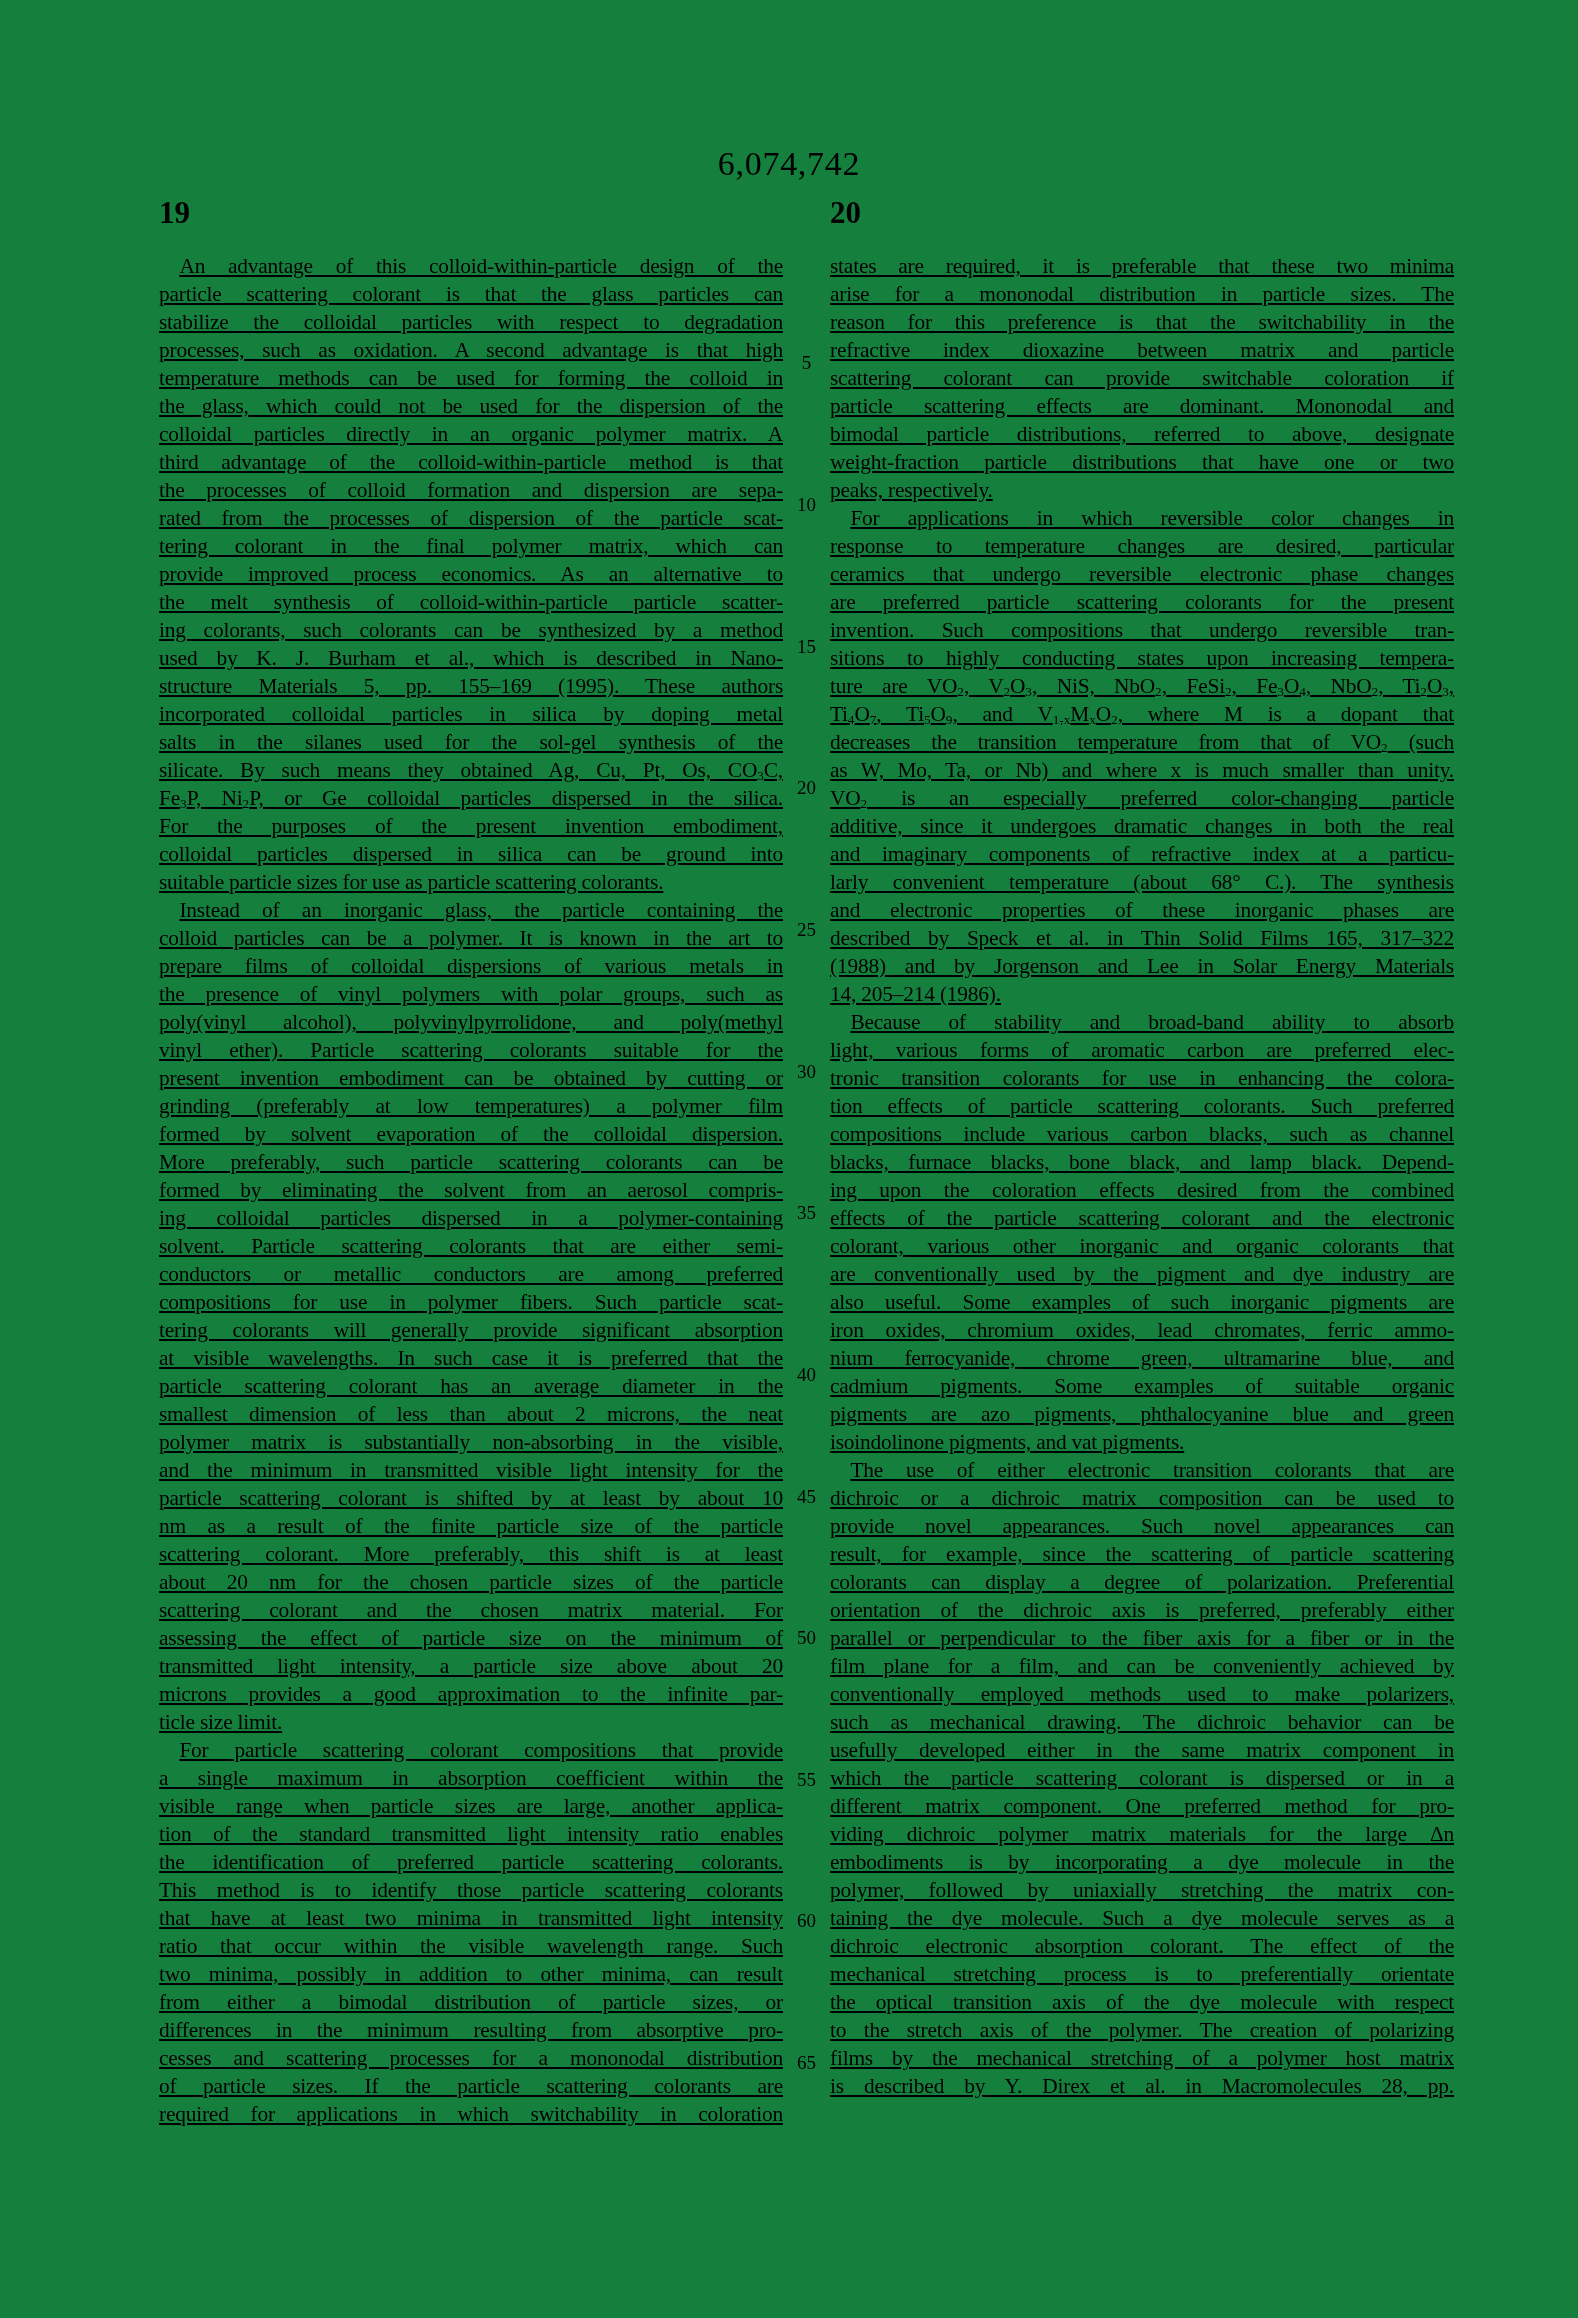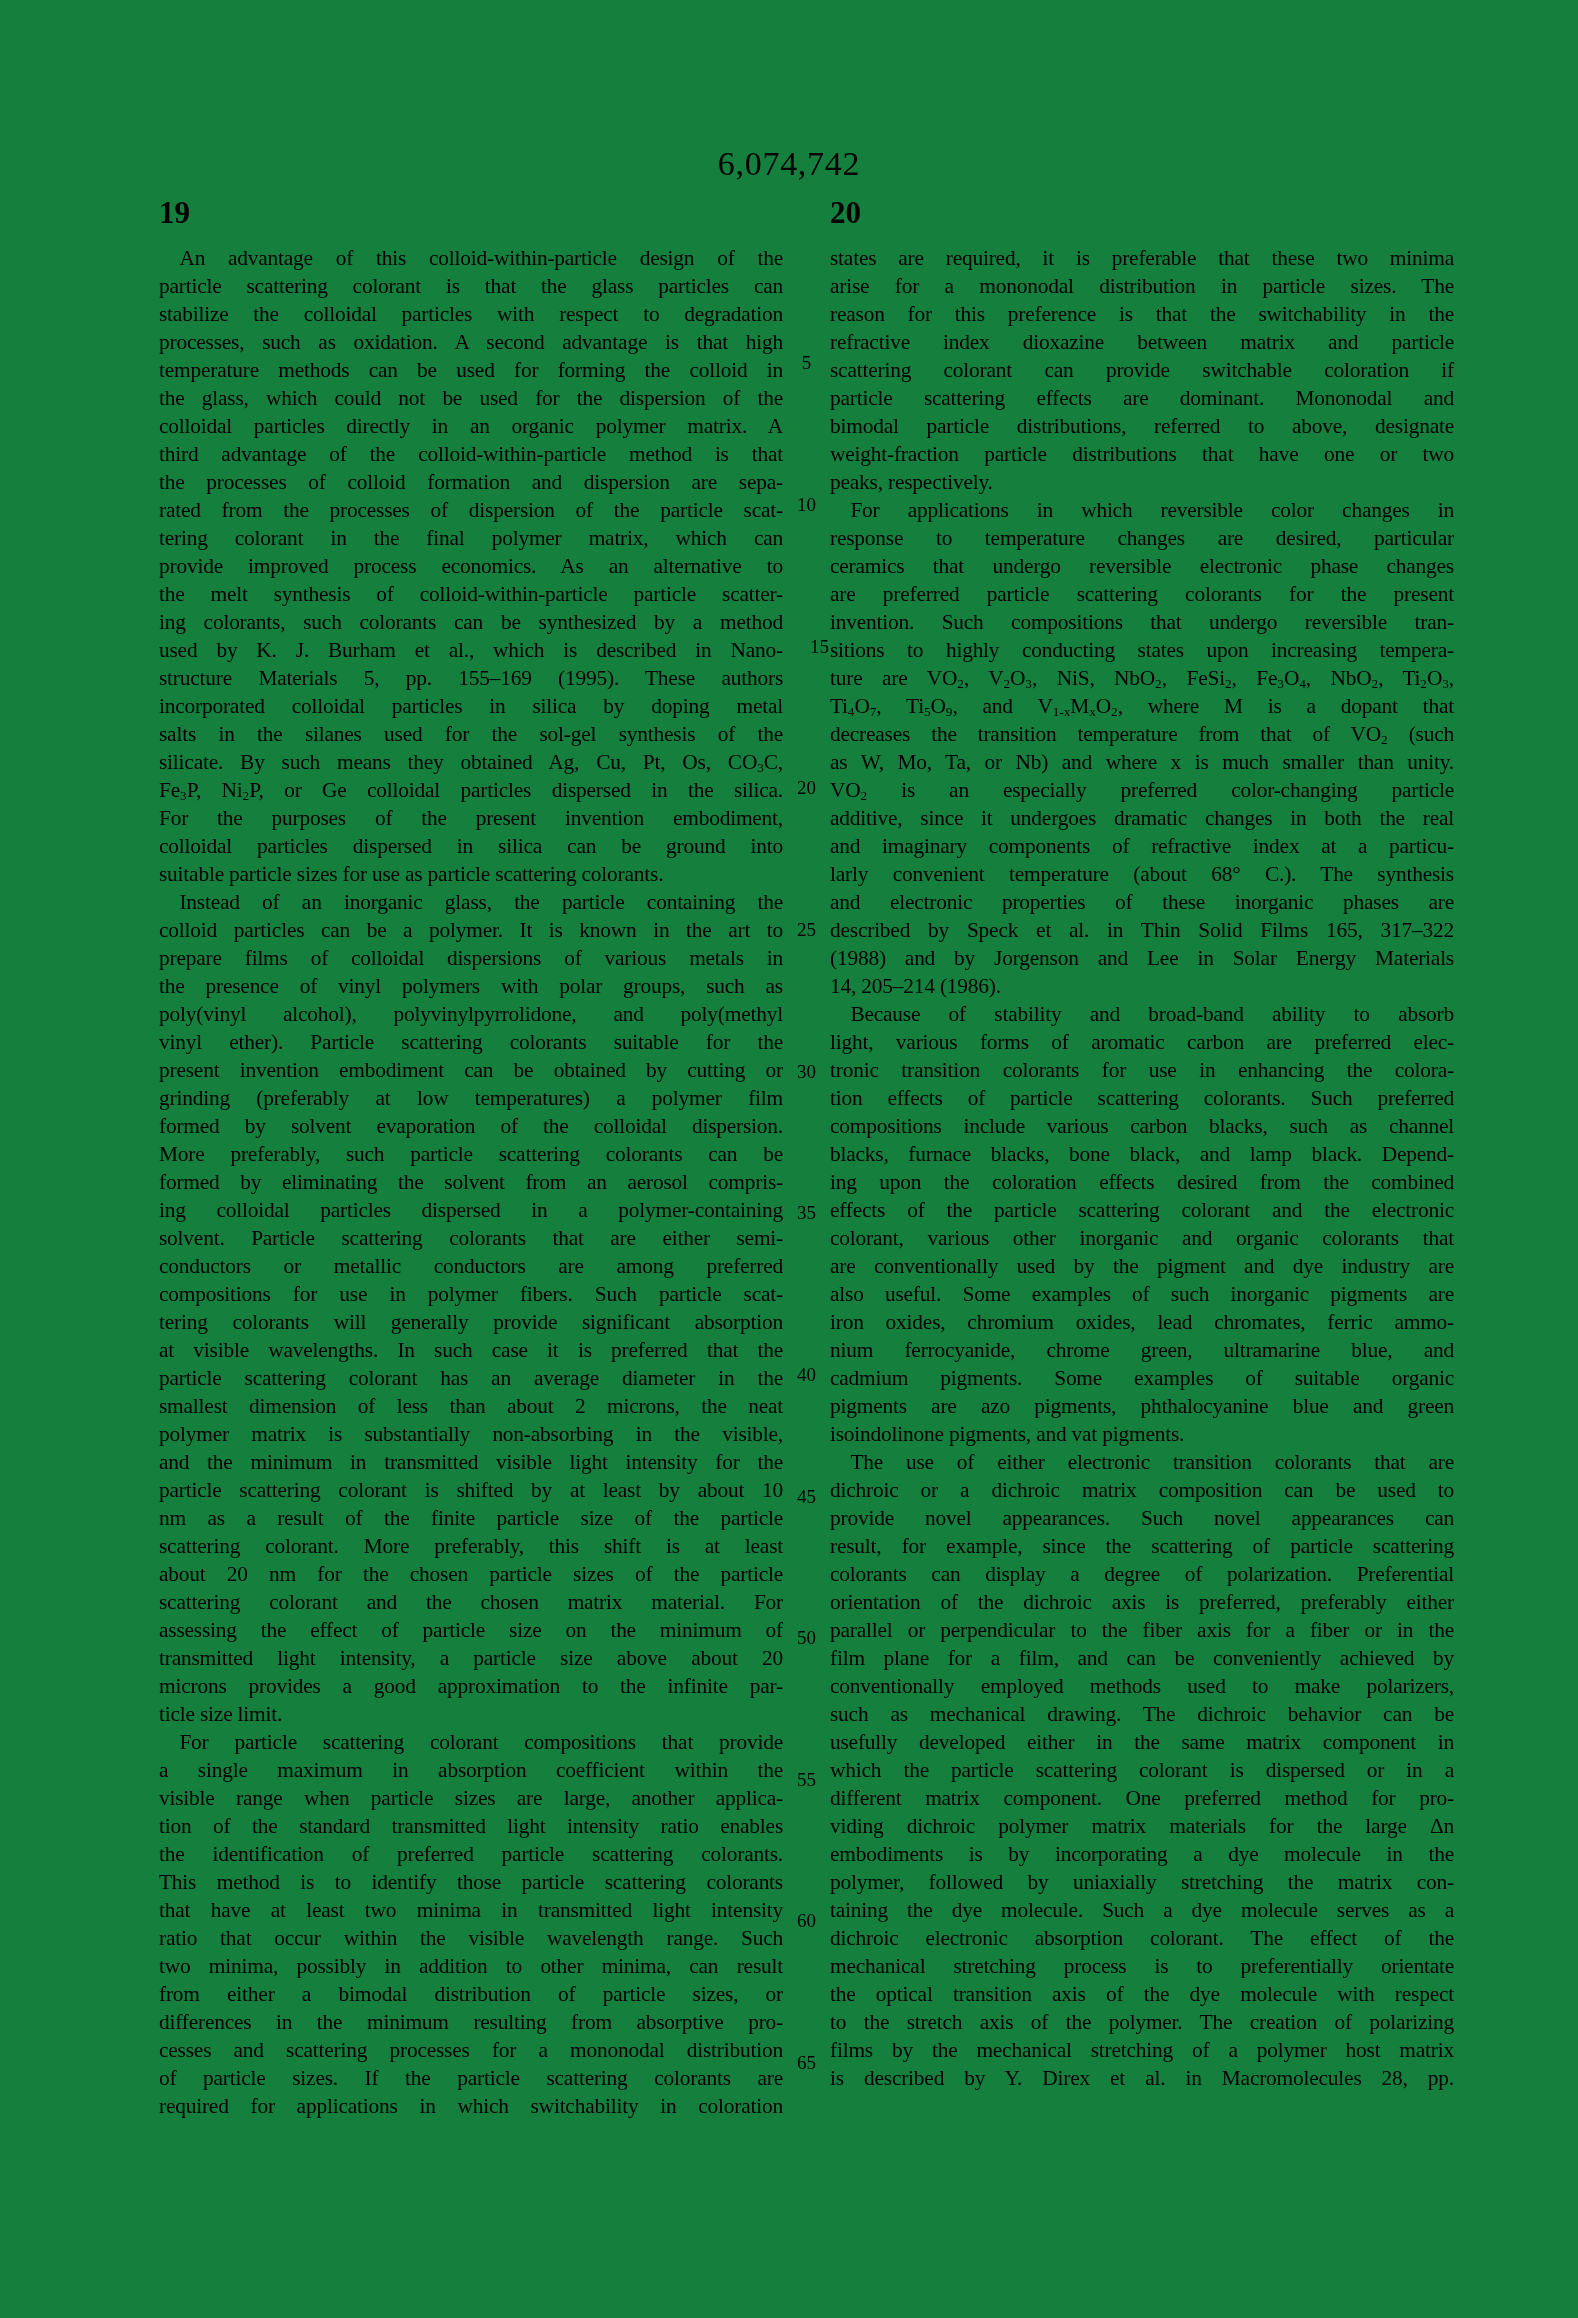--- a/index.html
+++ b/index.html
@@ -30,25 +30,26 @@
     top: 195px;
     width: 624px;
     text-align: left;
     font-size: 31px;
     font-weight: bold;
   }
   .col-label.left  { left: 159px; }
   .col-label.right { left: 830px; }
   .textcol {
     position: absolute;
-    top: 244px;
+    top: 252px;
     width: 624px;
     font-size: 21.4px;
     line-height: 28px;
     letter-spacing: -0.2px;
+    text-decoration: underline;
   }
   .textcol.left  { left: 159px; }
   .textcol.right { left: 830px; }
   .tline {
     height: 28px;
     white-space: nowrap;
     text-align: justify;
     text-align-last: justify;
     text-justify: inter-word;
   }
@@ -153,21 +154,21 @@
       <div class="tline">from either a bimodal distribution of particle sizes, or</div>
       <div class="tline">differences in the minimum resulting from absorptive pro-</div>
       <div class="tline">cesses and scattering processes for a mononodal distribution</div>
       <div class="tline">of particle sizes. If the particle scattering colorants are</div>
       <div class="tline">required for applications in which switchability in coloration</div>
     </div>
 
   <div class="gutter">
       <div class="lnum" style="top: 113px;">5</div>
       <div class="lnum" style="top: 255px;">10</div>
-      <div class="lnum" style="top: 397px; text-align: right;">15</div>
+      <div class="lnum" style="top: 397px;">15</div>
       <div class="lnum" style="top: 538px;">20</div>
       <div class="lnum" style="top: 680px;">25</div>
       <div class="lnum" style="top: 822px;">30</div>
       <div class="lnum" style="top: 963px;">35</div>
       <div class="lnum" style="top: 1105px; margin-top: 20px;">40</div>
       <div class="lnum" style="top: 1247px;">45</div>
       <div class="lnum" style="top: 1388px;">50</div>
       <div class="lnum" style="top: 1530px;">55</div>
       <div class="lnum" style="top: 1671px;">60</div>
       <div class="lnum" style="top: 1813px; text-align: center;">65</div>

